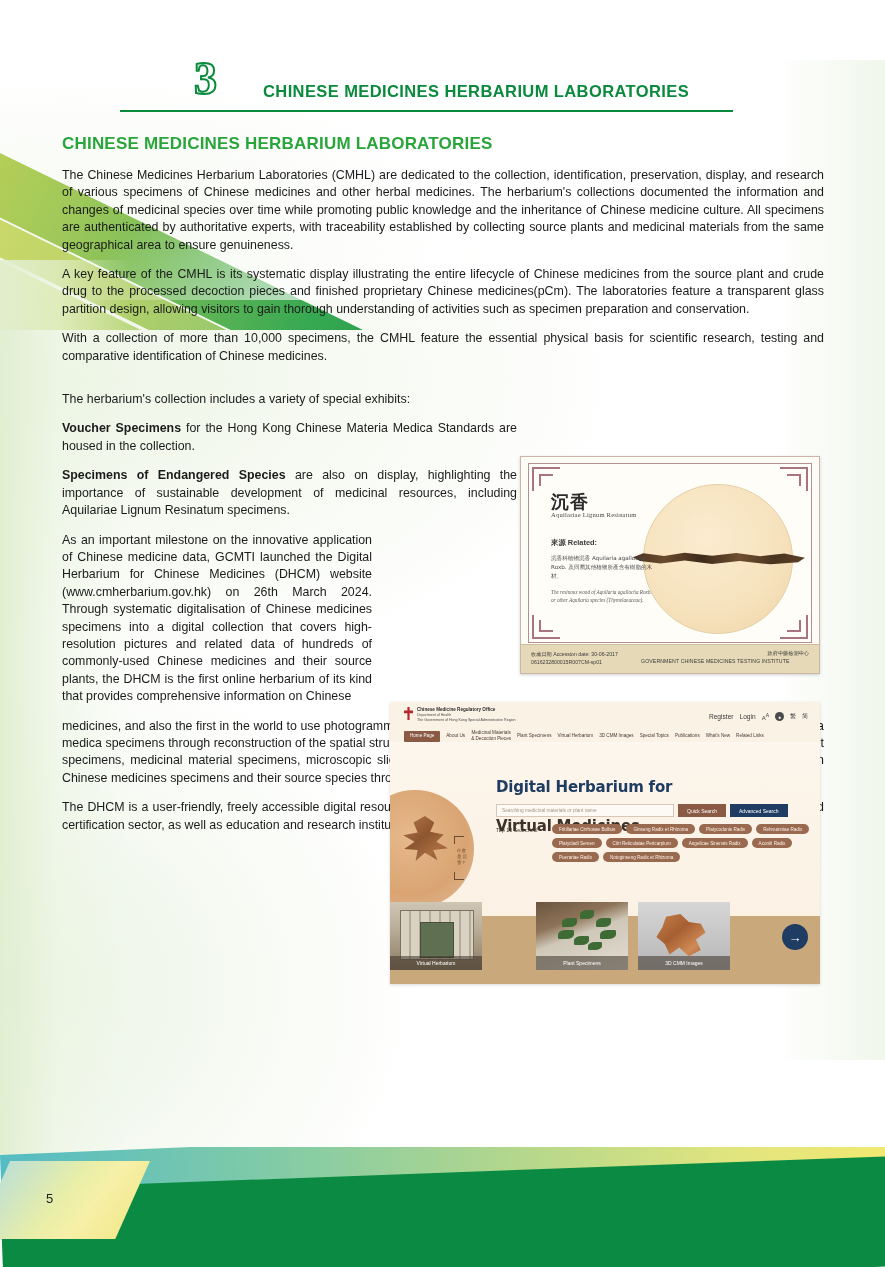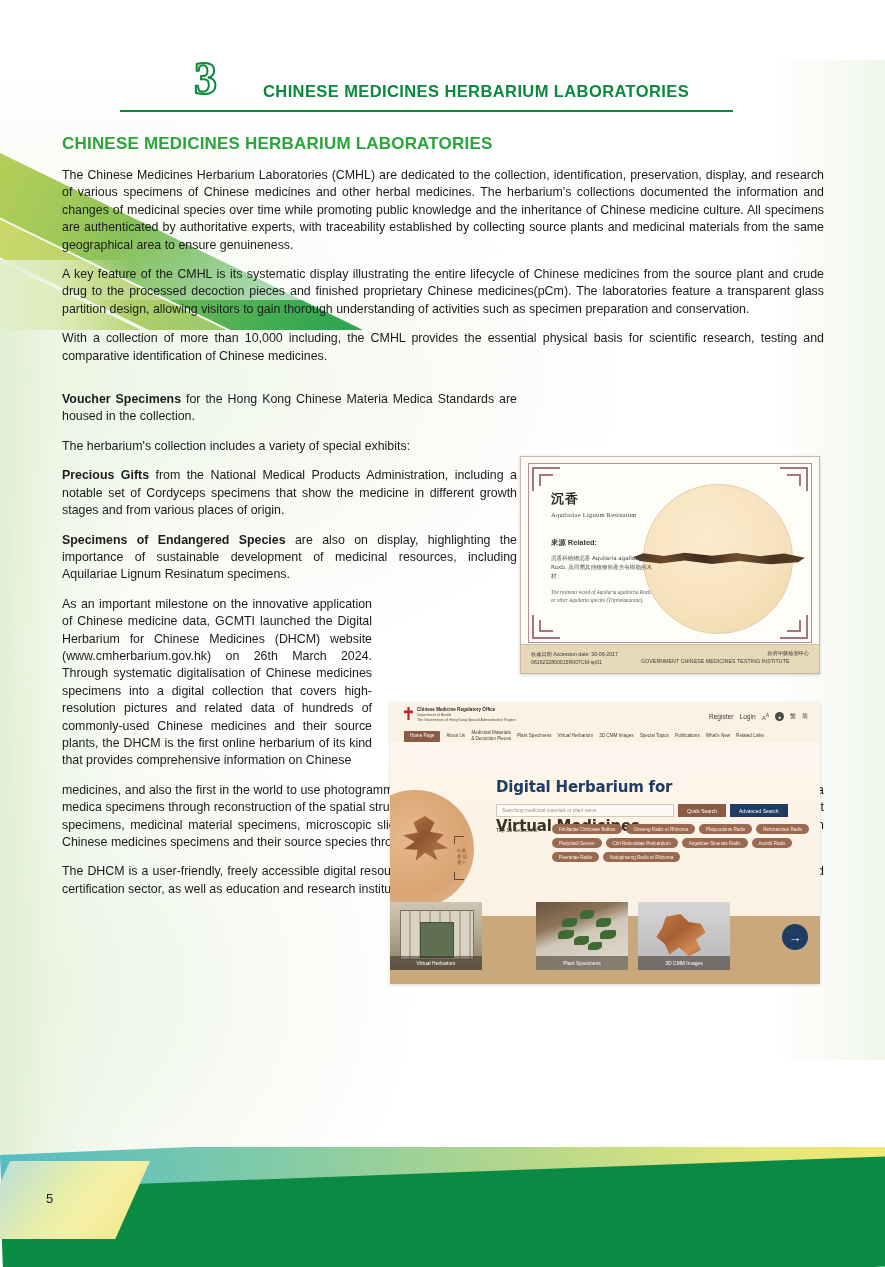--- a/index.html
+++ b/index.html
@@ -79,21 +79,21 @@
   .cc-br{right:3px;bottom:3px;border-left:none;border-top:none;}
   .cc-in{position:absolute;width:12px;height:10px;border:2px solid #a8757c;}
   .cert-disc{position:absolute;right:18px;top:20px;width:148px;height:148px;border-radius:50%;
     background:radial-gradient(circle at 42% 36%,#fbeccf 0%,#f6e2bd 58%,#efd5a7 100%);
     border:1px solid #e4cfa8;}
   .cert-spec{position:absolute;right:6px;top:88px;width:172px;height:13px;
     background:linear-gradient(90deg,#4b3322 0%,#6a4a2d 18%,#3e2b1b 40%,#6f4f30 62%,#4a331f 82%,#5c4026 100%);
     border-radius:3px/60%;
     box-shadow:0 1px 1px rgba(0,0,0,.35);
     clip-path:polygon(0% 40%,6% 10%,18% 30%,30% 5%,46% 28%,60% 8%,74% 32%,88% 12%,100% 45%,96% 78%,80% 95%,62% 70%,46% 92%,30% 66%,16% 88%,4% 70%);}
-  .cert-name{position:absolute;left:22px;top:26px;font-size:13px;font-weight:700;color:#2b2b2b;
+  .cert-name{position:absolute;left:22px;top:26px;font-size:18px;font-weight:700;color:#2b2b2b;
     font-family:"DejaVu Sans",sans-serif;letter-spacing:1px;}
   .cert-latin{position:absolute;left:22px;top:47px;font-size:6.6px;color:#4a4a4a;
     font-family:"Liberation Serif",serif;letter-spacing:.2px;}
   .cert-src-label{position:absolute;left:22px;top:74px;font-size:7.4px;color:#3a3a3a;font-weight:700;}
   .cert-zh{position:absolute;left:22px;top:90px;width:105px;font-size:5.6px;line-height:9px;color:#4b4b4b;
     font-family:"DejaVu Sans",sans-serif;}
   .cert-en{position:absolute;left:22px;top:124px;width:105px;font-size:5.2px;line-height:8.4px;color:#5a5a5a;
     font-family:"Liberation Serif",serif;font-style:italic;}
   .cert-foot{position:absolute;left:0;right:0;bottom:0;height:28px;background:#e6d9b8;
     border-top:1px solid #cdbd98;}
@@ -208,27 +208,26 @@
   <div class="chapter-head">
     <div class="chapter-num">3</div>
     <div class="chapter-title">CHINESE MEDICINES HERBARIUM LABORATORIES</div>
     <div class="chapter-rule"></div>
   </div>
 
   <div class="content">
     <h2 class="section-title">CHINESE MEDICINES HERBARIUM LABORATORIES</h2>
     <p class="body fullw">The Chinese Medicines Herbarium Laboratories (CMHL) are dedicated to the collection, identification, preservation, display, and research of various specimens of Chinese medicines and other herbal medicines. The herbarium's collections documented the information and changes of medicinal species over time while promoting public knowledge and the inheritance of Chinese medicine culture. All specimens are authenticated by authoritative experts, with traceability established by collecting source plants and medicinal materials from the same geographical area to ensure genuineness.</p>
     <p class="body fullw">A key feature of the CMHL is its systematic display illustrating the entire lifecycle of Chinese medicines from the source plant and crude drug to the processed decoction pieces and finished proprietary Chinese medicines(pCm). The laboratories feature a transparent glass partition design, allowing visitors to gain thorough understanding of activities such as specimen preparation and conservation.</p>
-    <p class="body fullw">With a collection of more than 10,000 including, the CMHL provides the essential physical basis for scientific research, testing and comparative identification of Chinese medicines.</p>
+    <p class="body fullw">With a collection of more than 10,000 specimens, the CMHL feature the essential physical basis for scientific research, testing and comparative identification of Chinese medicines.</p>
 
     <div style="height:14px"></div>
 
+    <p class="body col-left">The herbarium's collection includes a variety of special exhibits:</p>
     <p class="body col-left"><b>Voucher Specimens</b><span> for the Hong Kong Chinese Materia Medica Standards are housed in the collection.</span></p>
-    <p class="body col-left">The herbarium's collection includes a variety of special exhibits:</p>
-    <p class="body col-left"><b>Precious Gifts</b><span> from the National Medical Products Administration, including a notable set of Cordyceps specimens that show the medicine in different growth stages and from various places of origin.</span></p>
     <p class="body col-left"><b>Specimens of Endangered Species</b><span> are also on display, highlighting the importance of sustainable development of medicinal resources, including Aquilariae Lignum Resinatum specimens.</span></p>
 
     <p class="body narrow">As an important milestone on the innovative application of Chinese medicine data, GCMTI launched the Digital Herbarium for Chinese Medicines (DHCM) website (www.cmherbarium.gov.hk) on 26th March 2024. Through systematic digitalisation of Chinese medicines specimens into a digital collection that covers high-resolution pictures and related data of hundreds of commonly-used Chinese medicines and their source plants, the DHCM is the first online herbarium of its kind that provides comprehensive information on Chinese</p>
     <p class="body fullw">medicines, and also the first in the world to use photogrammetry in producing three-dimensional (3D) images on traceable Chinese materia medica specimens through reconstruction of the spatial structure and 3D shape of each object. The DHCM currently provides data on plant specimens, medicinal material specimens, microscopic slice data, chemical data, and DNA data, establishing the traceability between Chinese medicines specimens and their source species through scientific analysis.</p>
     <p class="body fullw">The DHCM is a user-friendly, freely accessible digital resource for the public, professionals from the Chinese medicine sector, testing and certification sector, as well as education and research institutions.</p>
   </div>
 
   <div class="cert">
     <div class="cert-inner">
       <div class="cert-corner cc-tl">

